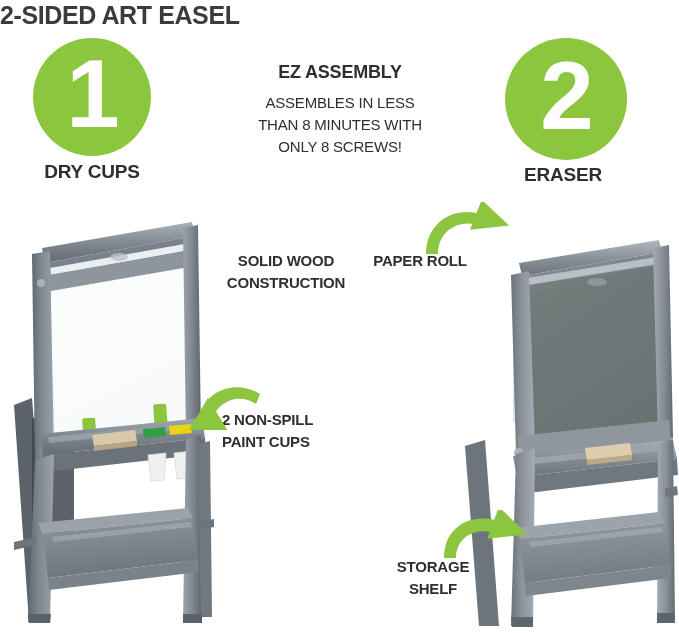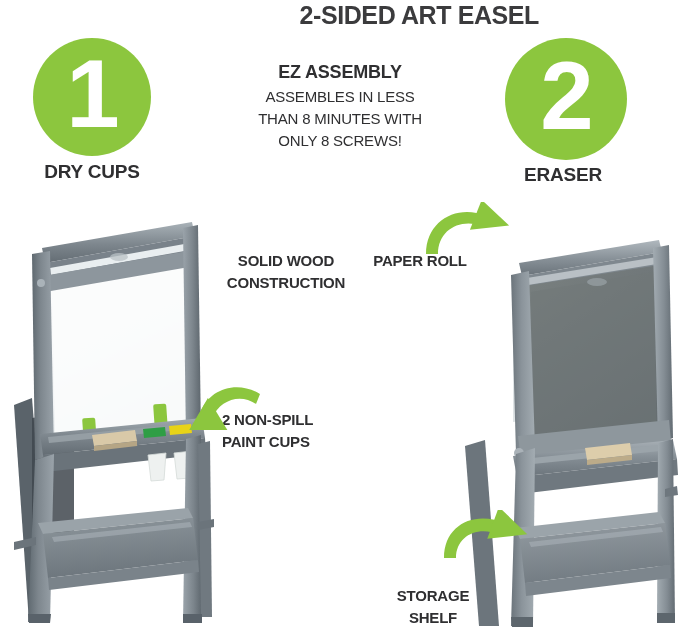--- a/index.html
+++ b/index.html
@@ -18,21 +18,21 @@
     background: #ffffff;
     overflow: hidden;
   }
 
   
   .title {
     position: absolute;
     left: 0;
     top: 2px;
     width: 539px;
-    text-align: right;
+    text-align: left;
     font-size: 25px;
     font-weight: bold;
     letter-spacing: -0.4px;
     color: #3b3b3d;
     line-height: 1.1;
   }
   .badge-label {
     position: absolute;
     text-align: center;
     font-size: 19px;
@@ -46,21 +46,21 @@
     left: 225px;
     top: 62px;
     width: 230px;
     text-align: center;
     color: #2f2f31;
   }
   .center-head {
     font-size: 18px;
     font-weight: bold;
     letter-spacing: -0.2px;
-    margin-bottom: 3px;
+    margin-bottom: 9px;
   }
   .center-line {
     font-size: 15px;
     font-weight: normal;
     letter-spacing: -0.2px;
     line-height: 1.48;
   }
   .callout {
     position: absolute;
     font-size: 15px;
@@ -302,21 +302,21 @@
 
   <div class="callout" style="left:222px; top:409px; width:150px;">
     <span>2 NON-SPILL</span>
     <span class="callout-l2">PAINT CUPS</span>
   </div>
   <svg style="position:absolute; left:186px; top:384px; width:80px; height:62px;" viewBox="0 0 80 62" xmlns="http://www.w3.org/2000/svg">
     <path d="M74,10 C52,-4 22,4 14,30 L26,34 C34,16 54,9 70,20 Z" fill="#8cc63e"></path>
     <path d="M24,14 L40,48 L2,44 Z" fill="#8cc63e" transform="rotate(-6 22 34)"></path>
   </svg>
 
-  <div class="callout" style="left:378px; top:556px; width:110px; text-align:center;margin-top:29px;">
+  <div class="callout" style="left:378px; top:556px; width:110px; text-align:center;">
     <span>STORAGE</span>
     <span class="callout-l2">SHELF</span>
   </div>
   <svg style="position:absolute; left:440px; top:510px; width:100px; height:58px;" viewBox="0 0 100 58" xmlns="http://www.w3.org/2000/svg">
     <path d="M4,48 C4,14 36,0 66,14 L60,25 C38,15 16,26 16,48 Z" fill="#8cc63e"></path>
     <path d="M52,2 L88,18 L52,36 Z" fill="#8cc63e" transform="rotate(20 70 19)"></path>
   </svg>
 
 </div>
 

